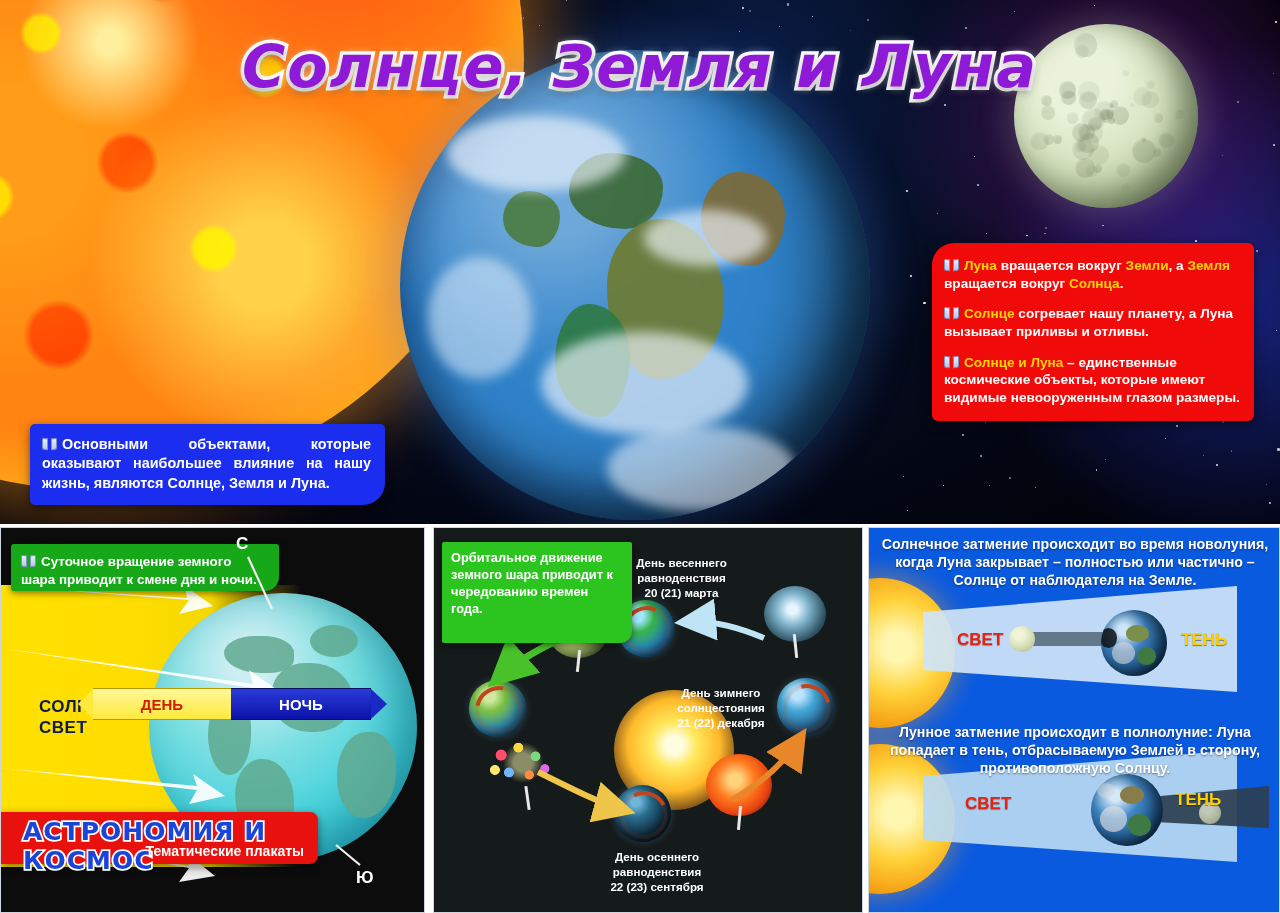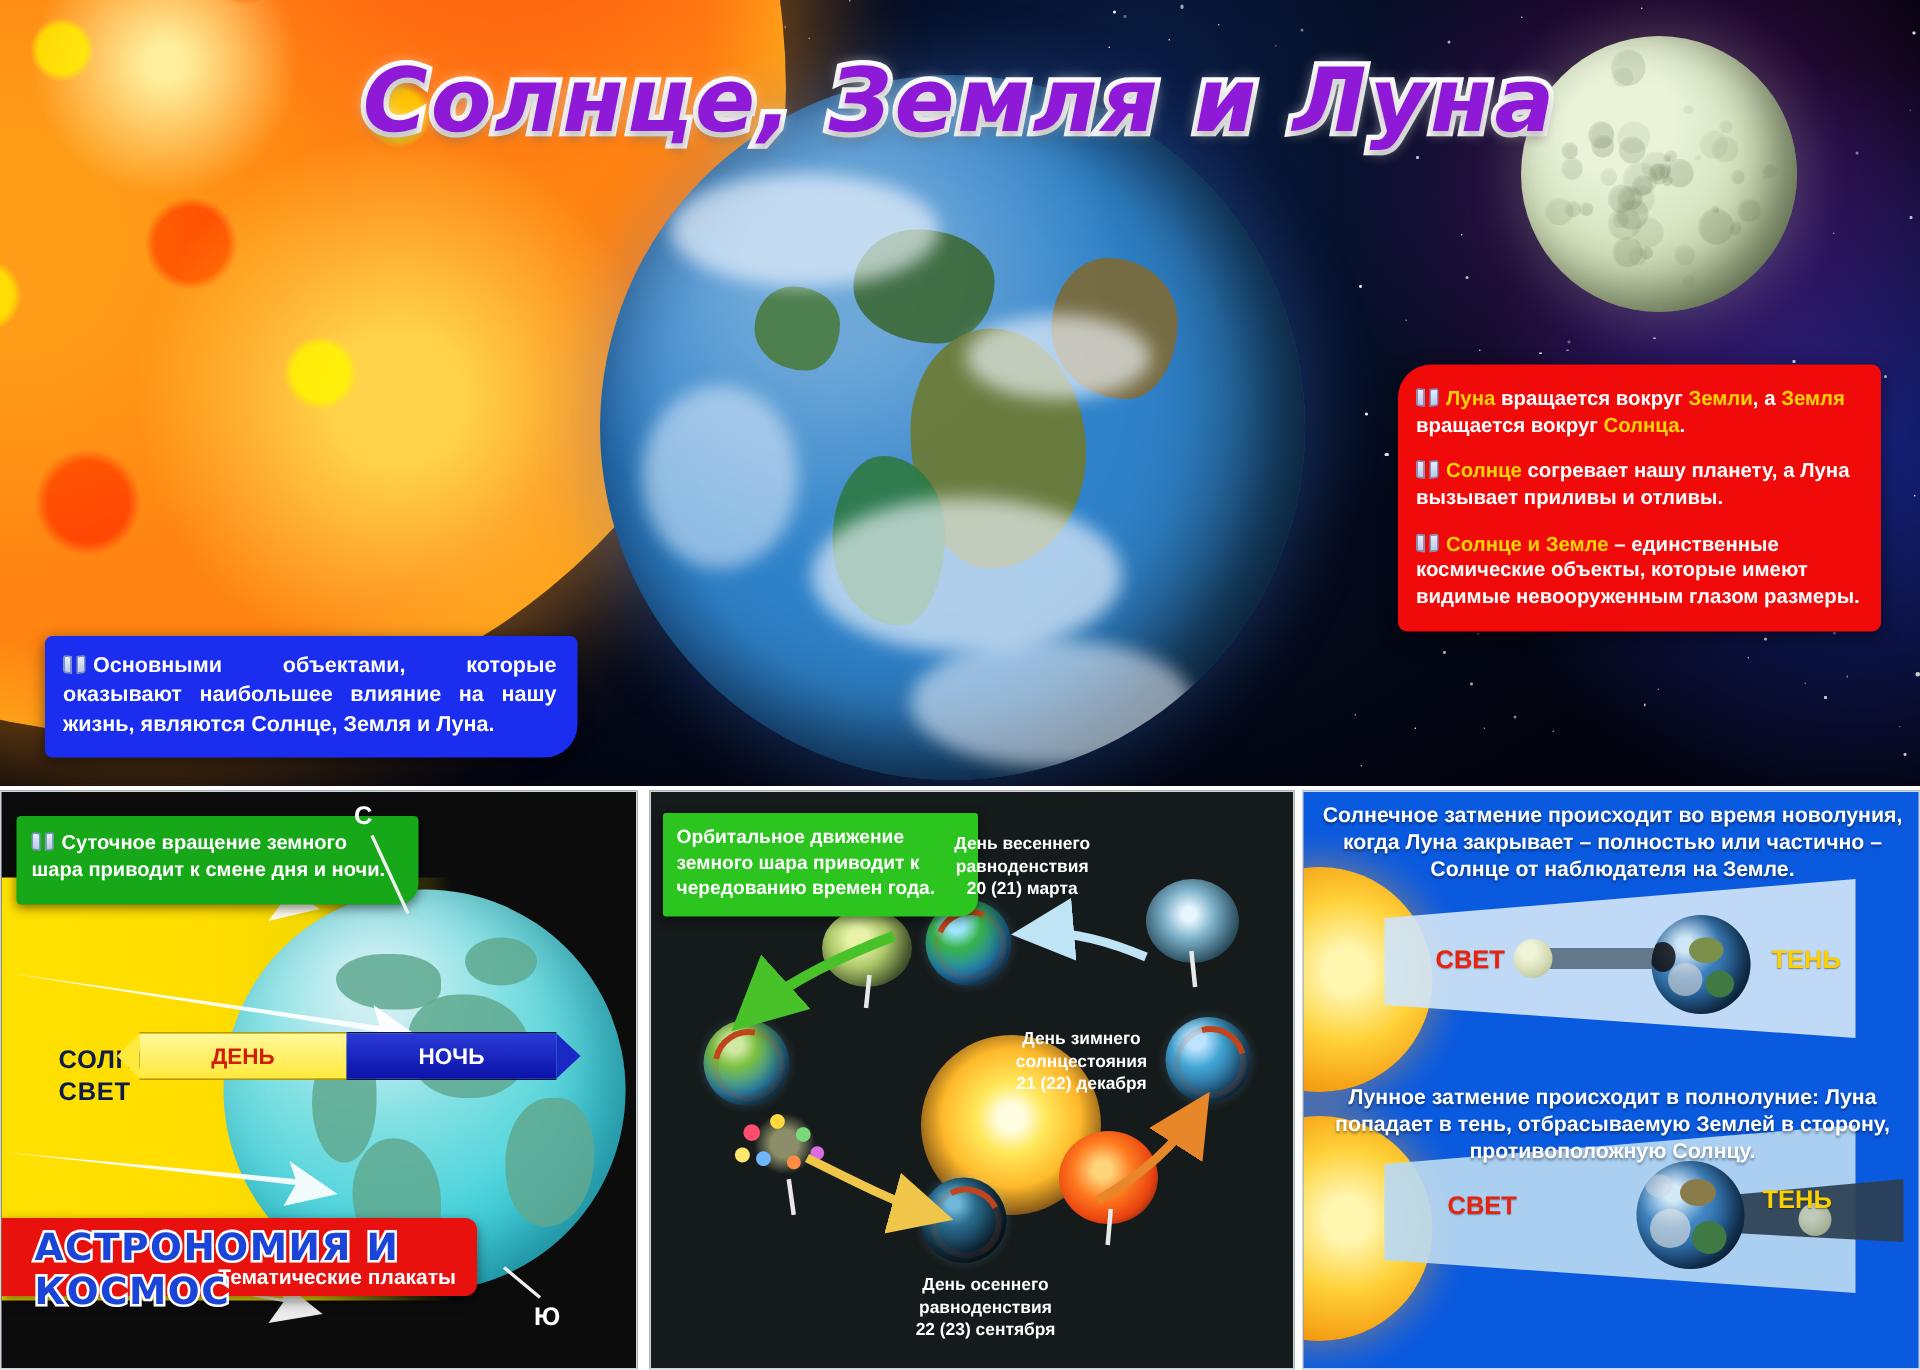--- a/index.html
+++ b/index.html
@@ -93,21 +93,21 @@
   .row{position:absolute;left:0;top:527px;width:1280px;height:386px;}
   .panel{position:absolute;top:0;height:386px;overflow:hidden;border:1px solid #cfd6dd;box-sizing:border-box;}
   .p1{left:0;width:425px;background:#0c0c0c;}
   .p2{left:433px;width:430px;background:#151a1a;}
   .p3{left:868px;width:412px;background:#0a5ae0;}
 
   
   .sunlight{position:absolute;left:0;top:57px;width:300px;height:282px;
      background:linear-gradient(90deg,#ffe100 0%,#ffdd00 45%,#f4d800 70%,rgba(210,190,0,.25) 92%,rgba(120,110,0,0) 100%);}
   .greenbox{position:absolute;left:10px;top:16px;width:268px;background:#17a81a;z-index:12;
-     border-radius:3px 3px 14px 3px;padding:9px 10px 14px 10px;box-sizing:border-box;box-shadow:0 2px 7px rgba(0,0,0,.5);}
+     border-radius:3px 3px 14px 3px;padding:9px 10px 2px 10px;box-sizing:border-box;box-shadow:0 2px 7px rgba(0,0,0,.5);}
   .greenbox p{margin:0;color:#fff;font-size:13.4px;font-weight:bold;line-height:1.36;}
   .globe1{position:absolute;left:148px;top:65px;width:268px;height:268px;border-radius:50%;
      background:radial-gradient(circle at 38% 26%, #cdeef3 0 8%, #7fe0e2 34%, #46d2db 62%, #2bc0cf 84%, #179aa8 100%);
      box-shadow:inset -18px -10px 40px rgba(0,50,70,.35);overflow:hidden;z-index:8;}
   .land{position:absolute;background:#5fa98f;opacity:.85;}
   .dnbar{position:absolute;left:92px;top:160px;height:30px;width:290px;z-index:16;display:flex;}
   .day{position:relative;width:138px;height:30px;background:linear-gradient(#fff89a,#ffe93c);
        display:flex;align-items:center;justify-content:center;color:#d11d00;font-weight:bold;font-size:15px;
        border-top:1px solid #b89a00;border-bottom:1px solid #b89a00;}
   .day::before{content:"";position:absolute;left:-15px;top:0;border-style:solid;border-width:15px 15px 15px 0;
@@ -120,22 +120,22 @@
   .sunlabel{position:absolute;left:38px;top:168px;z-index:14;color:#0d1b4c;font-weight:bold;
        font-size:17px;line-height:1.24;letter-spacing:.5px;}
   .redbanner{position:absolute;left:0;top:284px;width:317px;height:52px;background:#e8110e;
      border-radius:0 8px 8px 0;z-index:20;box-shadow:0 3px 8px rgba(0,0,0,.5);}
   .rb1{position:absolute;left:22px;top:5px;font-size:25px;font-weight:bold;color:#1b44d8;
      font-family:"DejaVu Sans",sans-serif;letter-spacing:1px;
      -webkit-text-stroke:3.4px #ffffff;paint-order:stroke fill;}
   .rb2{position:absolute;right:14px;top:31px;font-size:14px;font-weight:bold;color:#fff;}
 
   
-  .greenbox2{position:absolute;left:8px;top:14px;width:210px;background:#2cc41f;z-index:14;
-     border-radius:2px 2px 12px 2px;padding:8px 9px 10px 9px;box-sizing:border-box;box-shadow:0 2px 7px rgba(0,0,0,.5);}
+  .greenbox2{position:absolute;left:8px;top:14px;width:190px;background:#2cc41f;z-index:14;
+     border-radius:2px 2px 12px 2px;padding:8px 9px 25px 9px;box-sizing:border-box;box-shadow:0 2px 7px rgba(0,0,0,.5);}
   .greenbox2 p{margin:0;color:#fff;font-size:12.8px;font-weight:bold;line-height:1.32;}
   .csun{position:absolute;left:180px;top:162px;width:120px;height:120px;border-radius:50%;
      background:radial-gradient(circle at 50% 46%, #fffde0 0 10%, #ffe85c 26%, #ffb92a 52%, rgba(255,150,20,.45) 74%, rgba(220,110,0,0) 100%);}
   .sglobe{position:absolute;border-radius:50%;box-shadow:inset -6px -4px 14px rgba(0,0,0,.6),0 0 8px rgba(120,200,255,.22);}
   .g-spring{left:183px;top:72px;width:57px;height:57px;
      background:radial-gradient(circle at 36% 28%, #9fe8ff 0 10%, #37b34a 30%, #2a8fd0 62%, #10406e 92%);}
   .g-summer{left:35px;top:152px;width:57px;height:57px;
      background:radial-gradient(circle at 36% 28%, #cfe9a0 0 10%, #7dc142 28%, #2f8fc0 62%, #11304e 92%);}
   .g-winter{left:343px;top:150px;width:57px;height:57px;
      background:radial-gradient(circle at 36% 28%, #bde4ff 0 10%, #43a7d6 32%, #2b6f9e 62%, #0d2c47 92%);}
@@ -322,21 +322,21 @@
 
     <div class="title">Солнце, Земля и Луна</div>
 
     <div class="bluebox">
       <p class="first"><span class="bk"></span><span>Основными объектами, которые оказывают наибольшее влияние на нашу жизнь, являются Солнце, Земля и Луна.</span></p>
     </div>
 
     <div class="redbox" id="redfacts">
         <p><span class="bk"></span><span class="hl">Луна</span><span> вращается вокруг </span><span class="hl">Земли</span><span>, а </span><span class="hl">Земля</span><span> вращается вокруг </span><span class="hl">Солнца</span><span>.</span></p>
         <p><span class="bk"></span><span class="hl">Солнце</span><span> согревает нашу планету, а </span><span>Луна</span><span> вызывает приливы и отливы.</span></p>
-        <p><span class="bk"></span><span class="hl">Солнце и Земле</span><span> – единственные космические объекты, которые имеют видимые невооруженным глазом размеры.</span></p>
+        <p><span class="bk"></span><span class="hl">Солнце и Луна</span><span> – единственные космические объекты, которые имеют видимые невооруженным глазом размеры.</span></p>
       </div>
   </div>
 
   <div class="row">
 
     <div class="panel p1">
       <div class="sunlight"></div>
       <svg width="425" height="386" style="position:absolute;left:0;top:0;z-index:9;">
         <g fill="#ffffff" opacity=".92">
           <path d="M0,58 L188,72 L178,86 L212,78 L184,58 L186,70 L0,58 Z"></path>

